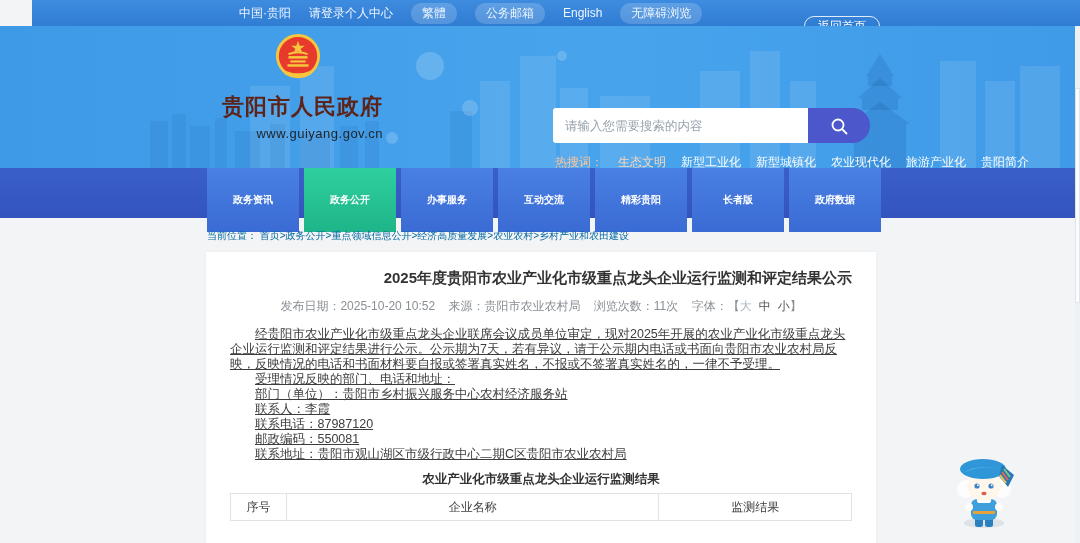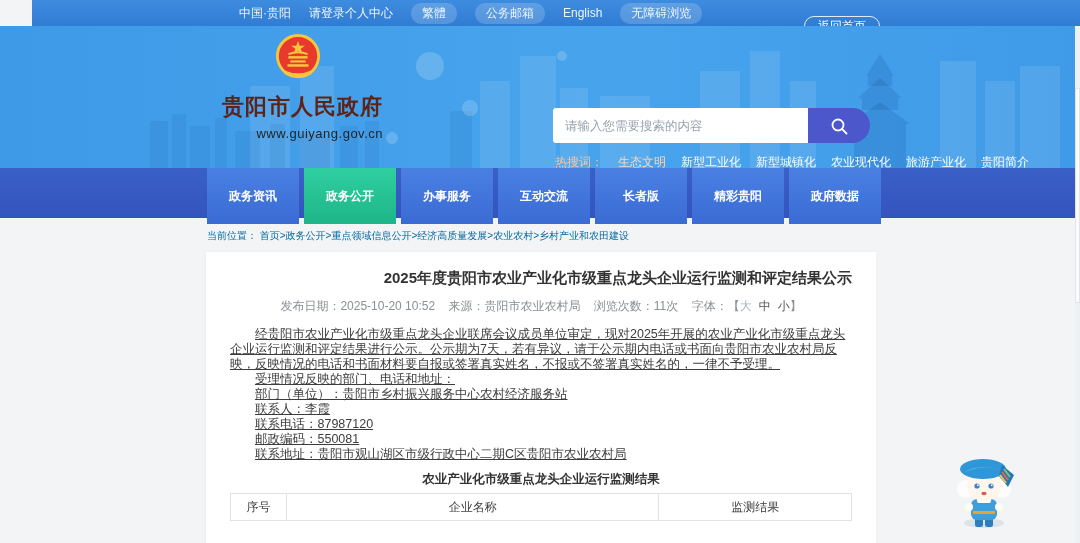--- a/index.html
+++ b/index.html
@@ -34,22 +34,22 @@
     display:flex;align-items:center;justify-content:center;cursor:pointer;}
   .hot-row{position:absolute;left:555px;top:128px;display:flex;gap:15px;
     font-size:12px;color:#fbfdff;white-space:nowrap;}
   .hot-label{color:#FFC49B;font-family:Liberation Mono, monospace;}
   .hot-term{cursor:pointer;}
   .hot-term.hl{color:#FFD8BC;}
 
   
   .navbar{position:absolute;top:168px;left:0;right:0;height:50px;box-sizing:border-box;
     background:linear-gradient(180deg,#3A60C8,#3354BC);display:flex;gap:5px;padding-left:207px;}
-  .nav-tab{width:92px;height:56px;display:flex;align-items:center;justify-content:center;
-    font-size:12px;font-weight:bold;color:#fff;cursor:pointer;
+  .nav-tab{width:92px;height:64px;display:flex;align-items:center;justify-content:center;
+    font-size:10px;font-weight:bold;color:#fff;cursor:pointer;
     background:linear-gradient(180deg,#4A80E2,#3A6BD4);}
   .nav-tab.active{background:linear-gradient(180deg,#2FCFA0,#1EB588);}
 
   
   .breadcrumb{position:absolute;top:229px;left:207px;font-size:10px;color:#0369a1;}
   .breadcrumb .path{cursor:pointer;}
 
   
   .card{position:absolute;top:252px;left:206px;width:670px;box-sizing:border-box;
     background:#fff;padding:17px 24px 40px;height:420px;box-shadow:0 0 4px rgba(0,0,0,.04);}
@@ -170,22 +170,22 @@
           <span class="hot-term">贵阳简介</span>
         </span>
     </div>
   </div>
 
   <div class="navbar">
       <div class="nav-tab">政务资讯</div>
       <div class="nav-tab active">政务公开</div>
       <div class="nav-tab">办事服务</div>
       <div class="nav-tab">互动交流</div>
+      <div class="nav-tab">精彩贵阳</div>
       <div class="nav-tab">长者版</div>
-      <div class="nav-tab">精彩贵阳</div>
       <div class="nav-tab">政府数据</div>
     </div>
 
   <div class="breadcrumb">
     <span>当前位置：</span>
     <span class="path">首页&gt;政务公开&gt;重点领域信息公开&gt;经济高质量发展&gt;农业农村&gt;乡村产业和农田建设</span>
   </div>
 
   <div class="card">
     <h1 class="article-title">2025年度贵阳市农业产业化市级重点龙头企业运行监测和评定结果公示</h1>

